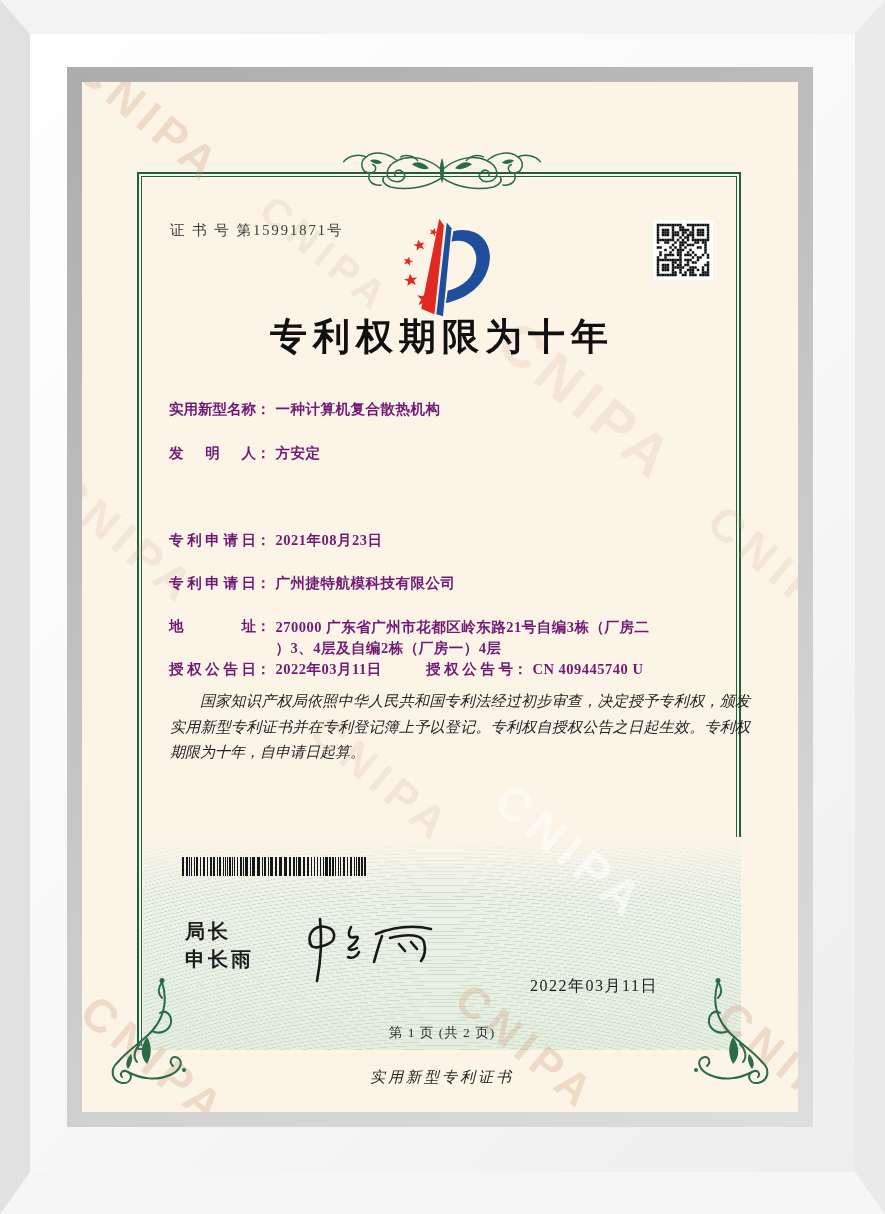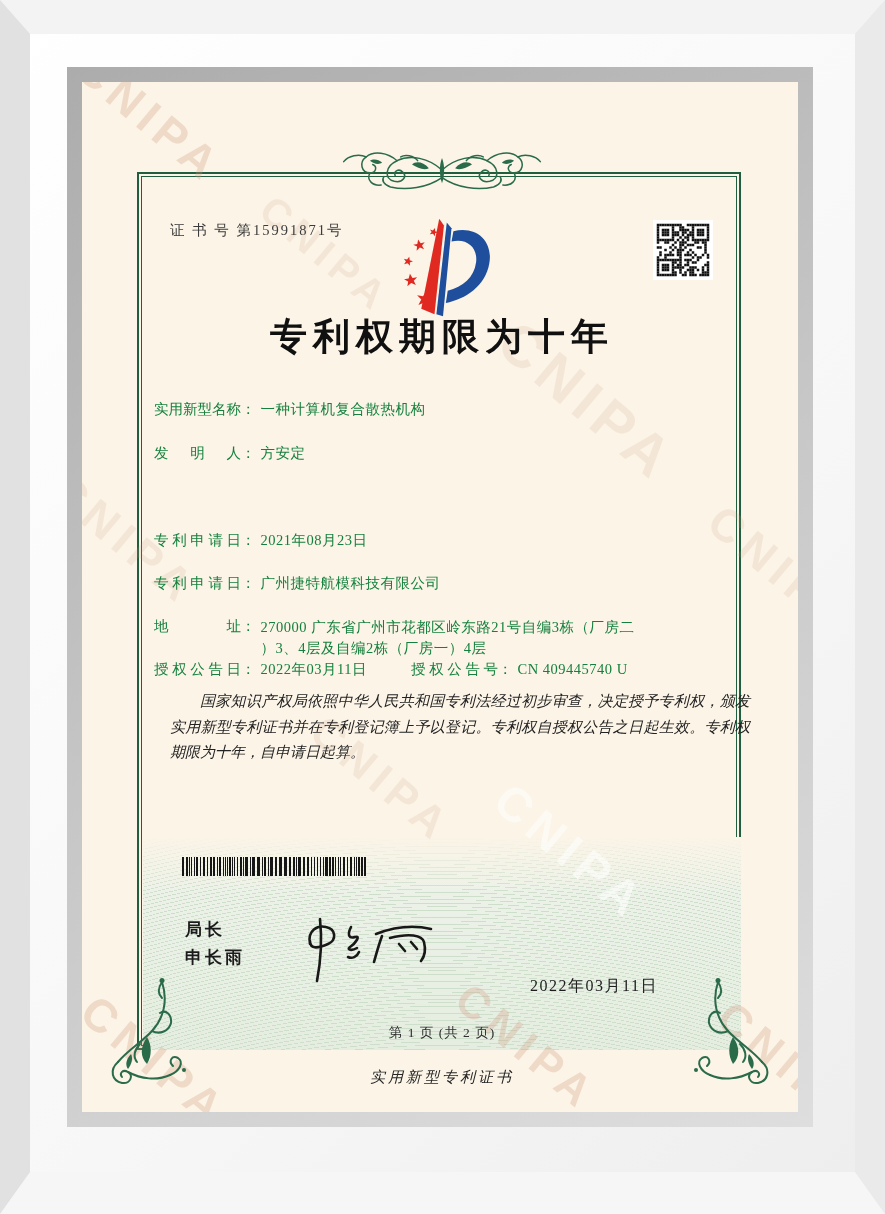--- a/index.html
+++ b/index.html
@@ -50,37 +50,37 @@
 
   .logo { left:302px; top:134px; width:118px; height:104px; }
   .logo svg { width:100%; height:100%; display:block; }
 
   .qr { left:571px; top:138px; width:60px; height:60px; background:#fff; }
   .qr svg { display:block; }
 
   .title { left:55px; width:610px; top:230px; text-align:center;
            font-size:37px; font-weight:bold; letter-spacing:6px; color:#101010; }
 
-  .frow { left:72px; font-size:14.5px; color:#15803d; white-space:nowrap; }
+  .frow { left:87px; font-size:14.5px; color:#701a75; white-space:nowrap;font-weight:bold; }
   .flabel { display:inline-block; width:87px; text-align:justify; text-align-last:justify;
             text-justify:inter-character; vertical-align:top; }
   .fvalue { margin-left:5px; letter-spacing:.5px; }
   .addrv  { display:inline-block; white-space:normal; letter-spacing:.5px; margin-left:5px;
             line-height:20.5px; vertical-align:top; }
   .g2 { position:absolute; left:257px; top:0; white-space:nowrap; }
 
   .body-text { left:88px; top:607px; width:580px; font-size:15px; line-height:25.5px;
                color:#222; text-align:justify; font-style:italic; }
   .body-text p { text-indent:2em; }
 
   .barcode { left:100px; top:775px; width:186px; height:19px; }
   .barcode i { position:absolute; top:0; bottom:0; background:#161616; }
 
   .signer { font-family:"Liberation Sans","DejaVu Sans",sans-serif; font-weight:600;
-            font-size:17px; letter-spacing:3px; color:#1b1b1b; }
+            font-size:20px; letter-spacing:3px; color:#1b1b1b; }
   .signer-title { left:103px; top:836px; }
   .signer-name  { left:103px; top:864px; }
 
   .signature { left:214px; top:830px; width:155px; height:72px; }
   .signature svg { width:100%; height:100%; display:block; }
 
   .issue-date { left:448px; top:894px; font-size:16px; letter-spacing:1.5px; color:#1e1e1e; }
 
   .page-info { left:55px; width:610px; top:942px; text-align:center;
                font-size:13.5px; letter-spacing:1px; color:#2e2e2e; }

